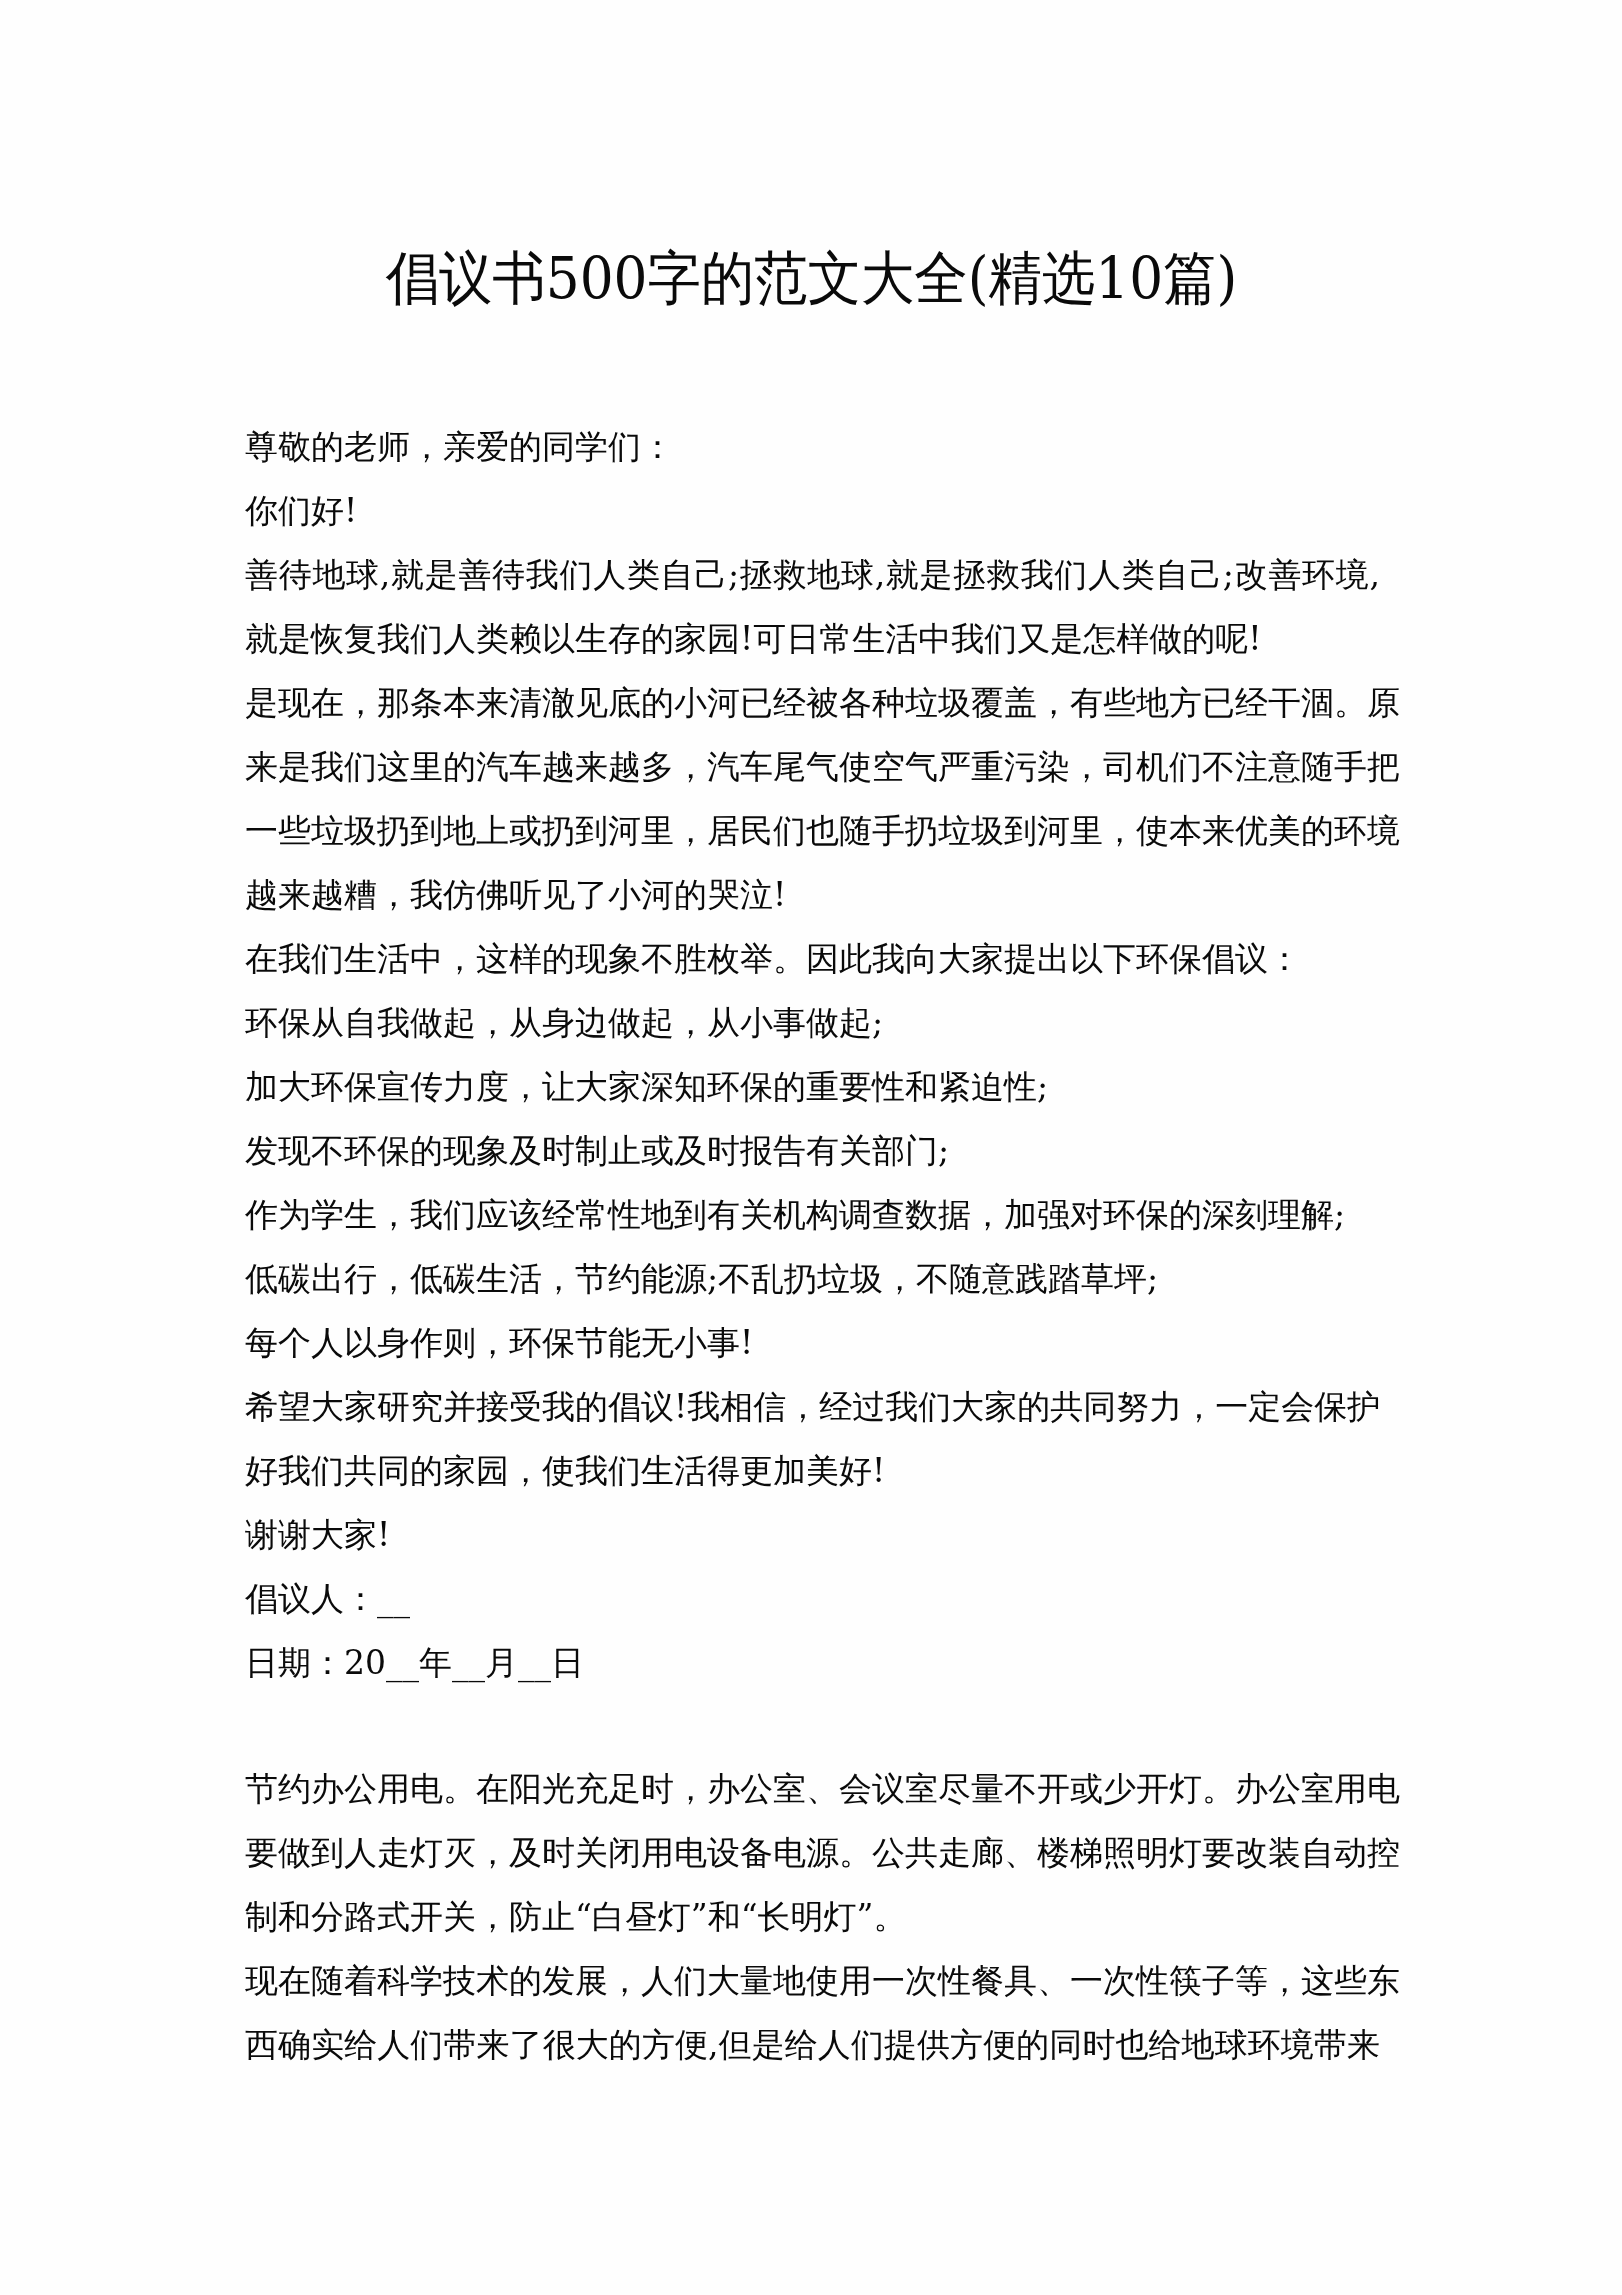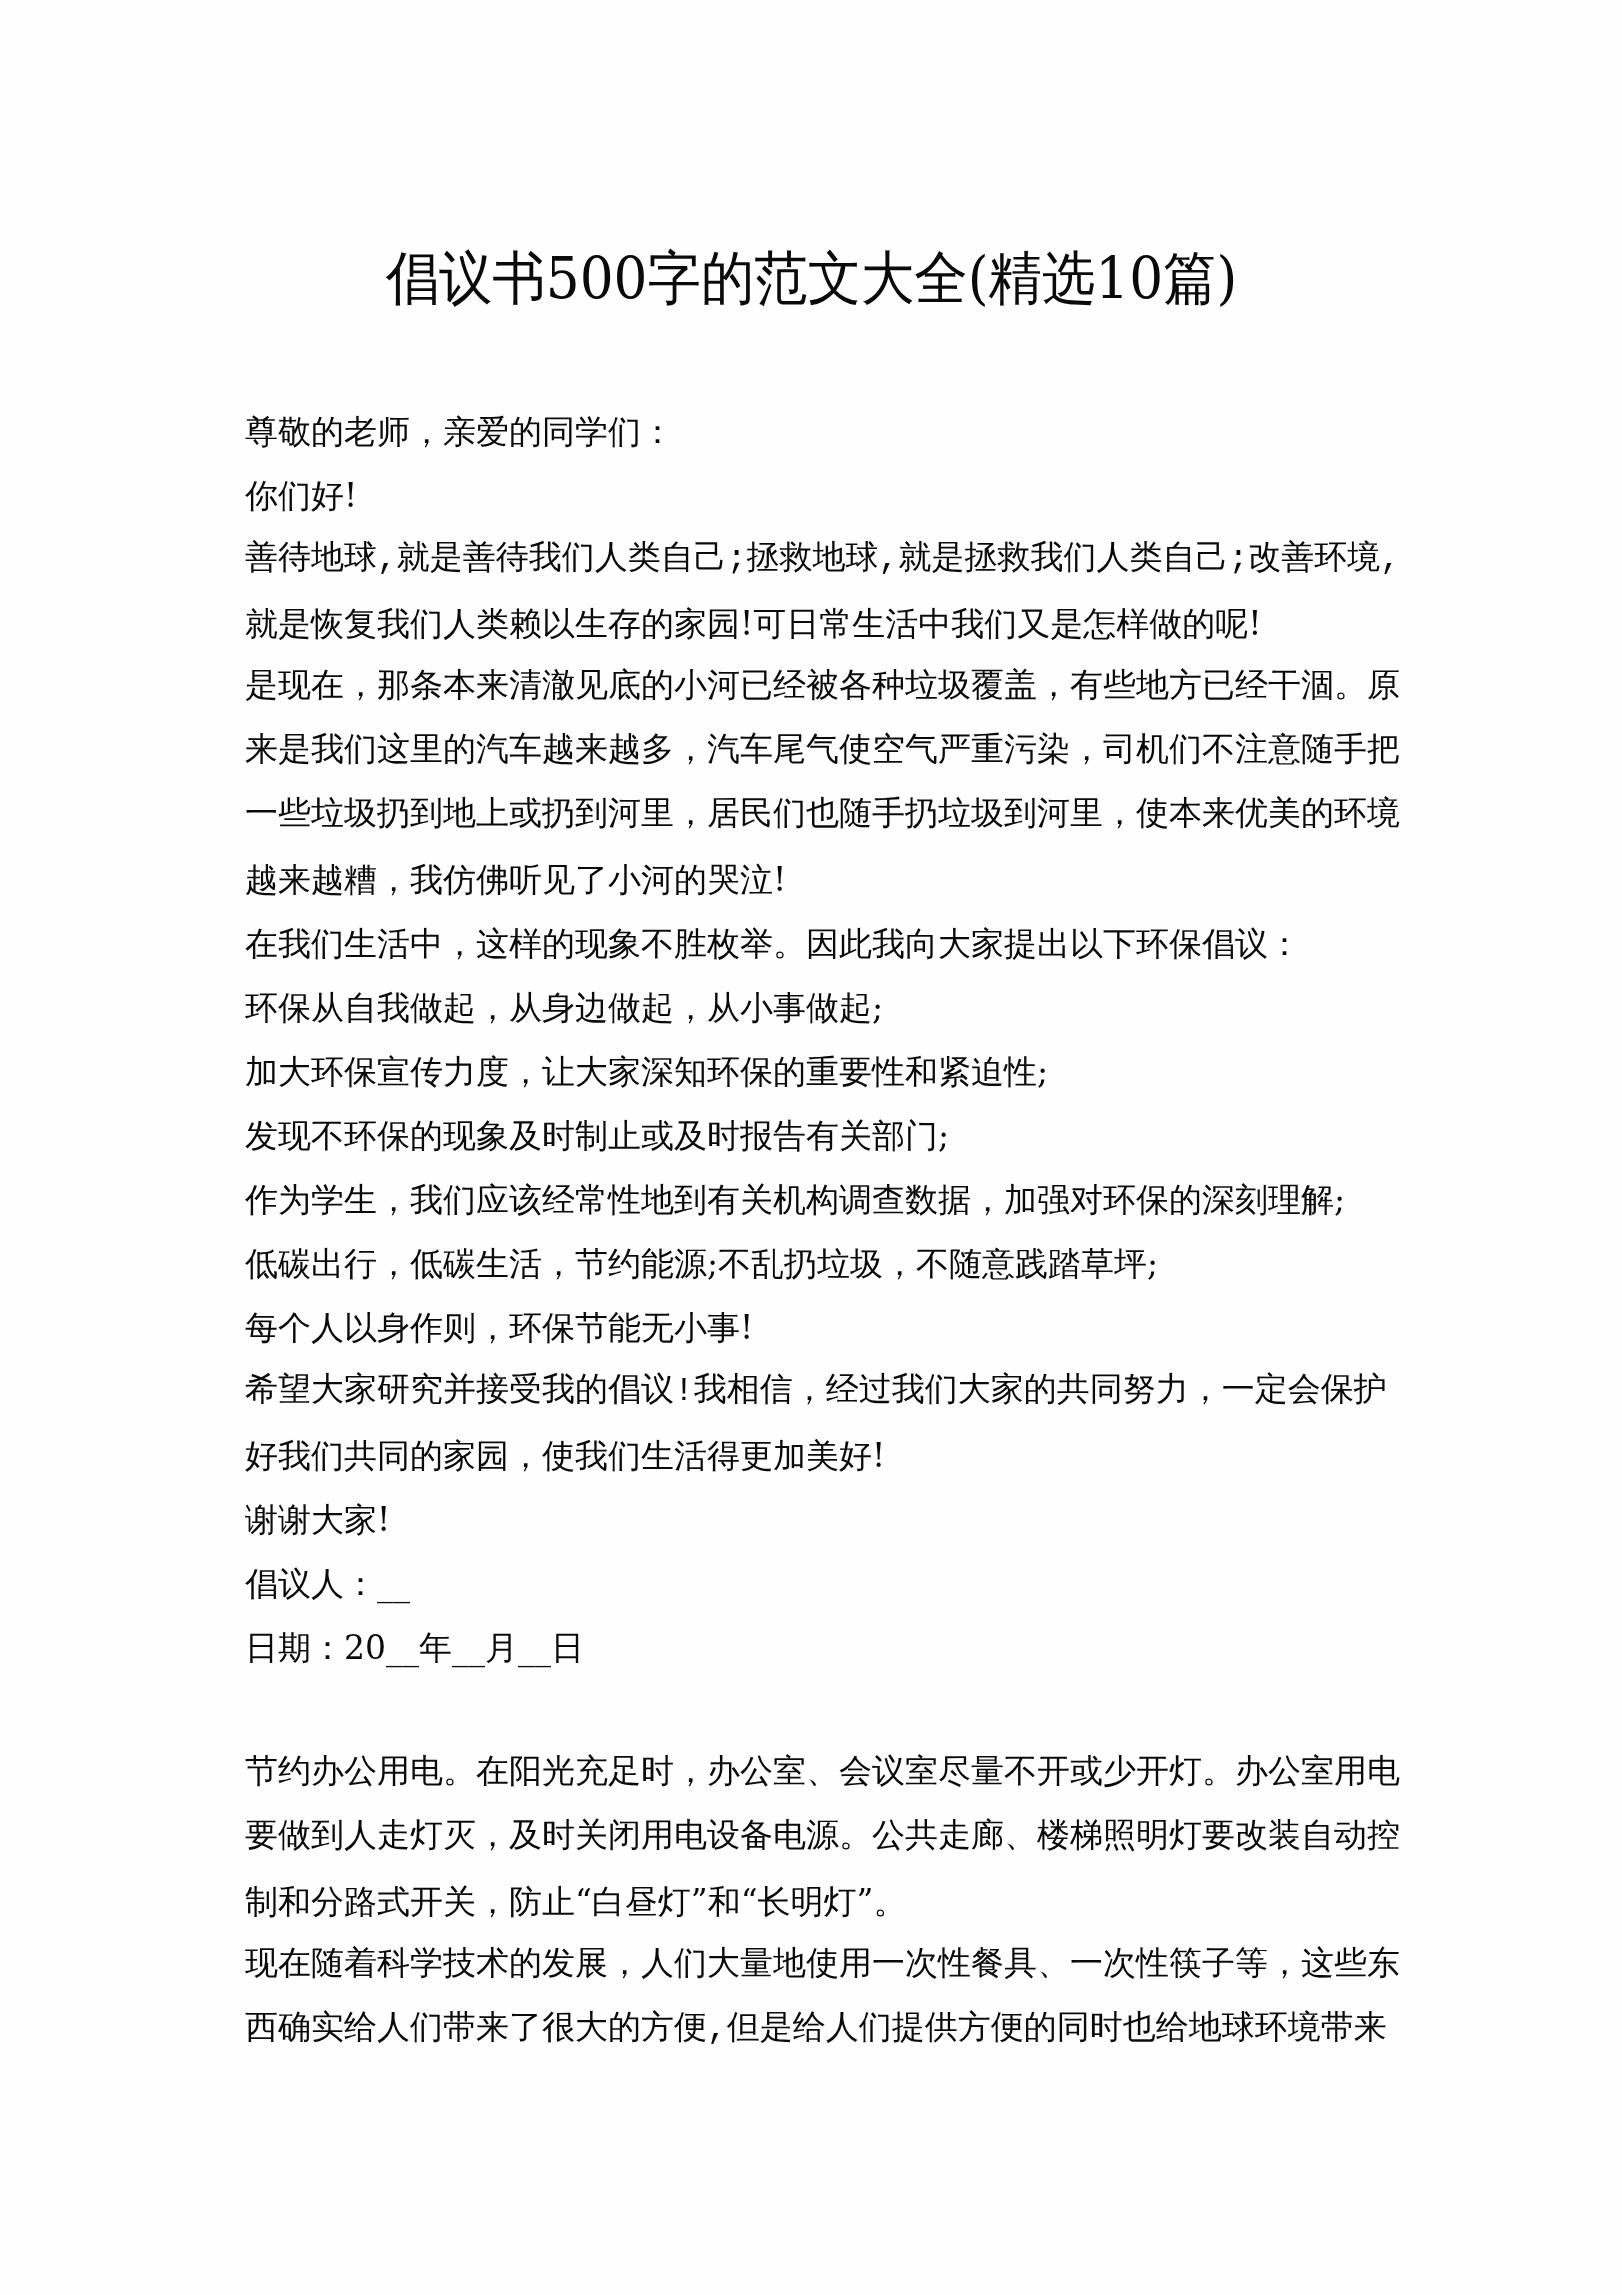--- a/index.html
+++ b/index.html
@@ -34,34 +34,33 @@
       line-height: 79px;
       font-weight: normal;
       letter-spacing: 0px;
       margin: 0;
       transform: scaleX(0.92);
       transform-origin: center;
     }
     .body {
       position: absolute;
       left: 245px;
-      top: 357px;
+      top: 372px;
       width: 1135px;
     }
     .line {
       font-size: 33px;
       line-height: 64px;
       height: 64px;
       white-space: nowrap;
       margin: 0;
     }
     .line.justify {
       text-align: justify;
       text-align-last: justify;
-      font-family: Liberation Mono, monospace;
     }
     .spacer {
       height: 62px;
     }
   </style>
 </head>
 <body>
 
 <div class="page">
   <h1 class="doc-title">倡议书500字的范文大全(精选10篇)</h1>

